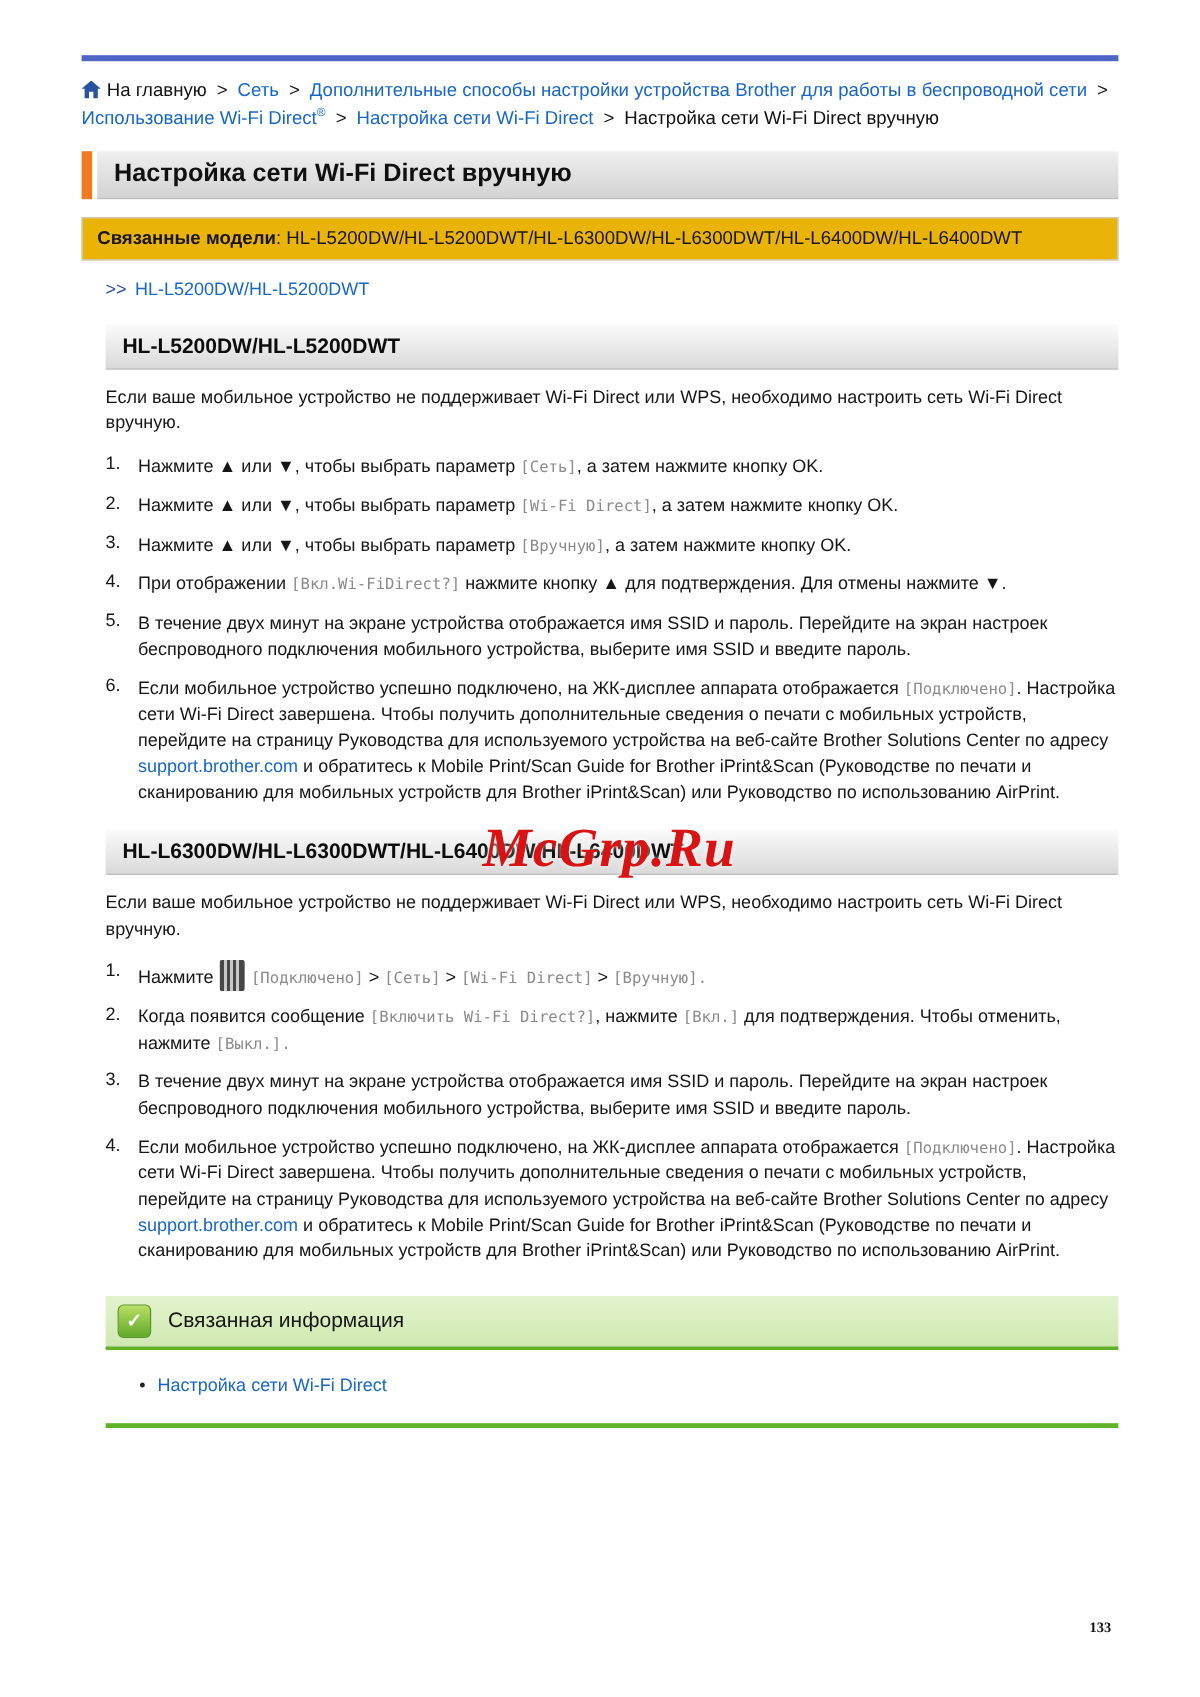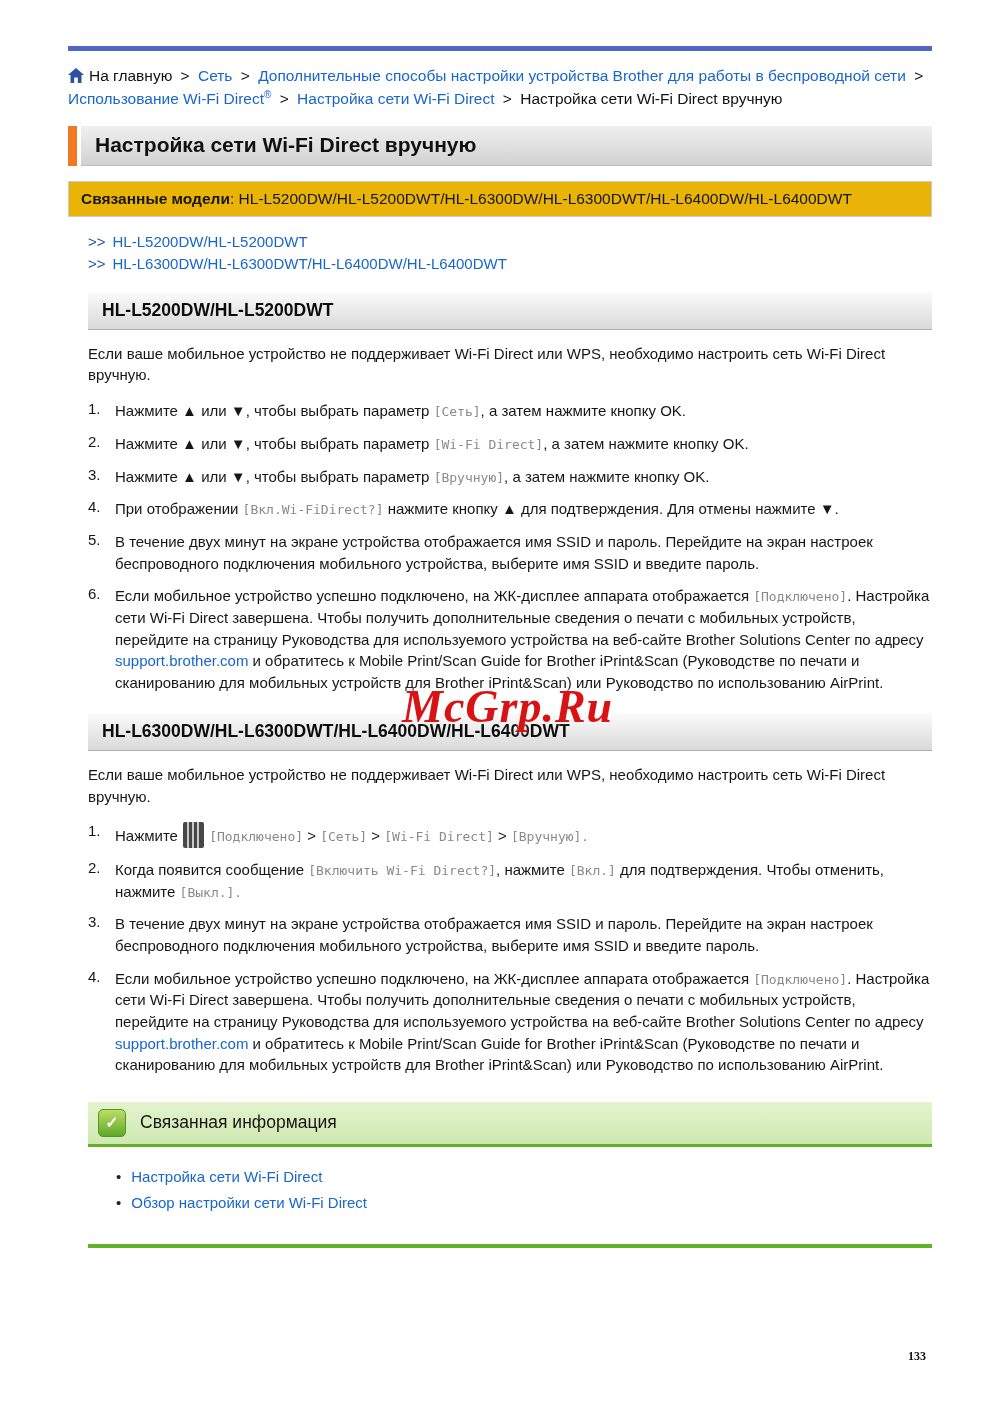--- a/index.html
+++ b/index.html
@@ -45,21 +45,21 @@
   .ic-settings{
     display:inline-block;width:21px;height:26px;border-radius:2px;vertical-align:-7px;margin:0 5px 0 1px;
     background-color:#474747;
     background-image:linear-gradient(90deg,transparent 0,transparent 4px,#c9c9c9 4px,#c9c9c9 6px,transparent 6px,transparent 9px,#c9c9c9 9px,#c9c9c9 11px,transparent 11px,transparent 14px,#c9c9c9 14px,#c9c9c9 16px,transparent 16px);
   }
   
   .related{margin-top:26px;margin-left:20px;}
   .ri-header{background:linear-gradient(#e4f4ce,#cfe8b1);border-bottom:3px solid #61b228;display:flex;align-items:center;padding:4px 10px;height:34px;}
   .ri-icon{width:26px;height:26px;border-radius:5px;background:linear-gradient(#bade64,#61a82a);border:1px solid #549624;color:#ffffff;display:flex;align-items:center;justify-content:center;font-weight:bold;font-size:16px;flex:none;}
   .ri-title{margin-left:14px;font-weight:normal;font-size:17.5px;}
-  .ri-links{padding:12px 0 24px 28px;}
+  .ri-links{padding:12px 0 14px 28px;}
   .ri-li{margin:9px 0;}
   .ri-bullet{color:#222;margin-right:10px;}
   .ri-link{color:#1766cc;text-decoration:none;cursor:pointer;}
   .ri-bottom{height:4px;background:#61b228;}
   
   .watermark{
     position:absolute;left:402px;top:680px;
     font-family:Liberation Serif, serif;font-style:italic;font-weight:bold;
     font-size:46px;color:#d91313;letter-spacing:1px;
     text-shadow:0 0 4px rgba(255,255,255,.85);
@@ -98,23 +98,20 @@
     </div>
   </div>
 
   <div class="models-box">
     <span class="models-label">Связанные модели</span><span>: </span><span>HL-L5200DW/HL-L5200DWT/HL-L6300DW/HL-L6300DWT/HL-L6400DW/HL-L6400DWT</span>
   </div>
 
   <div class="jump">
     <div class="jump-line">
       <span class="jl-arrow">&gt;&gt;</span><a class="jl-label">HL-L5200DW/HL-L5200DWT</a>
-    </div>
-    <div class="jump-line">
-      <span class="jl-arrow">&gt;&gt;</span><a class="jl-label">HL-L6300DW/HL-L6300DWT/HL-L6400DW/HL-L6400DWT</a>
     </div>
   </div>
 
   <section class="section">
     <div class="sec-header">HL-L5200DW/HL-L5200DWT</div>
     <p class="intro">Если ваше мобильное устройство не поддерживает Wi-Fi Direct или WPS, необходимо настроить сеть Wi-Fi Direct вручную.</p>
     <ol class="steps">
       <li class="step">
         <span class="num">1.</span>
         <div class="stext"><span class="seg-t">Нажмите ▲ или ▼, чтобы выбрать параметр </span><span class="seg-m">[Сеть]</span><span class="seg-t">, а затем нажмите кнопку </span><span class="seg-b">OK</span><span class="seg-t">.</span></div>
@@ -167,23 +164,20 @@
 
   <section class="related">
     <div class="ri-header">
       <span class="ri-icon">✓</span>
       <span class="ri-title">Связанная информация</span>
     </div>
     <div class="ri-links">
       <div class="ri-li">
         <span class="ri-bullet">•</span><a class="ri-link">Настройка сети Wi-Fi Direct</a>
       </div>
-      <div class="ri-li">
-        <span class="ri-bullet">•</span><a class="ri-link">Обзор настройки сети Wi-Fi Direct</a>
-      </div>
     </div>
     <div class="ri-bottom"></div>
   </section>
 
 </div>
 
 <div class="watermark">McGrp.Ru</div>
 <div class="page-num">133</div>
 
 </body></html>

